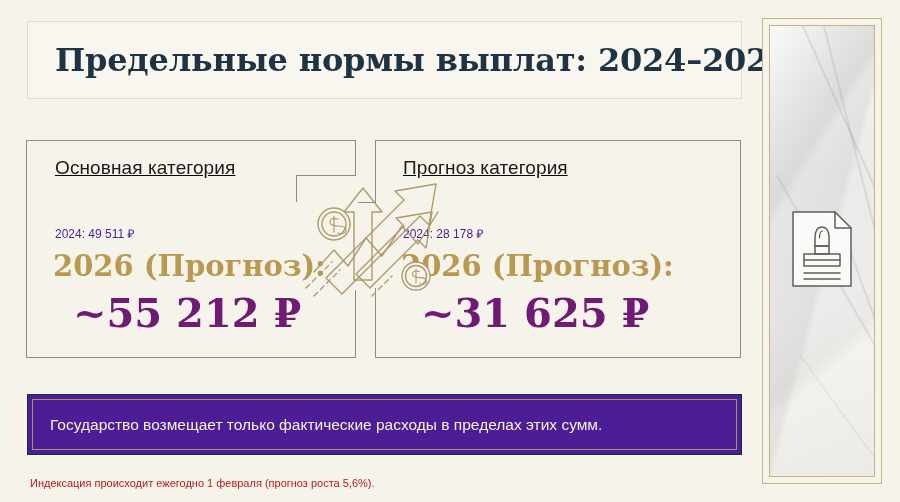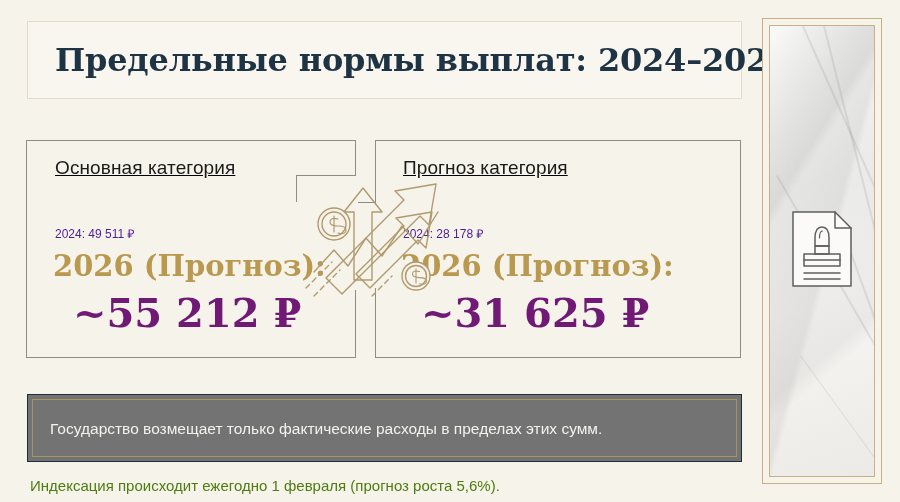--- a/index.html
+++ b/index.html
@@ -136,23 +136,23 @@
     height: 140px;
     pointer-events: none;
   }
 
   
   .note-banner {
     position: absolute;
     left: 27px;
     top: 394px;
     width: 715px;
-    height: 68px;
-    box-sizing: border-box;
-    background: #737373;
+    height: 61px;
+    box-sizing: border-box;
+    background: #4c1d95;
     border: 1px solid #1c2f38;
     padding: 4px;
   }
   .note-inner {
     width: 100%;
     height: 100%;
     box-sizing: border-box;
     border: 1px solid #a79464;
     display: flex;
     flex-direction: column;
@@ -164,22 +164,22 @@
     font-size: 15.5px;
     line-height: 23px;
     white-space: nowrap;
   }
 
   
   .caption {
     position: absolute;
     left: 30px;
     top: 477px;
-    font-size: 15px;
-    color: #4d7c0f;
+    font-size: 11px;
+    color: #b91c1c;
     white-space: nowrap;
   }
 
   
   .marble-panel {
     position: absolute;
     left: 762px;
     top: 18px;
     width: 120px;
     height: 466px;

